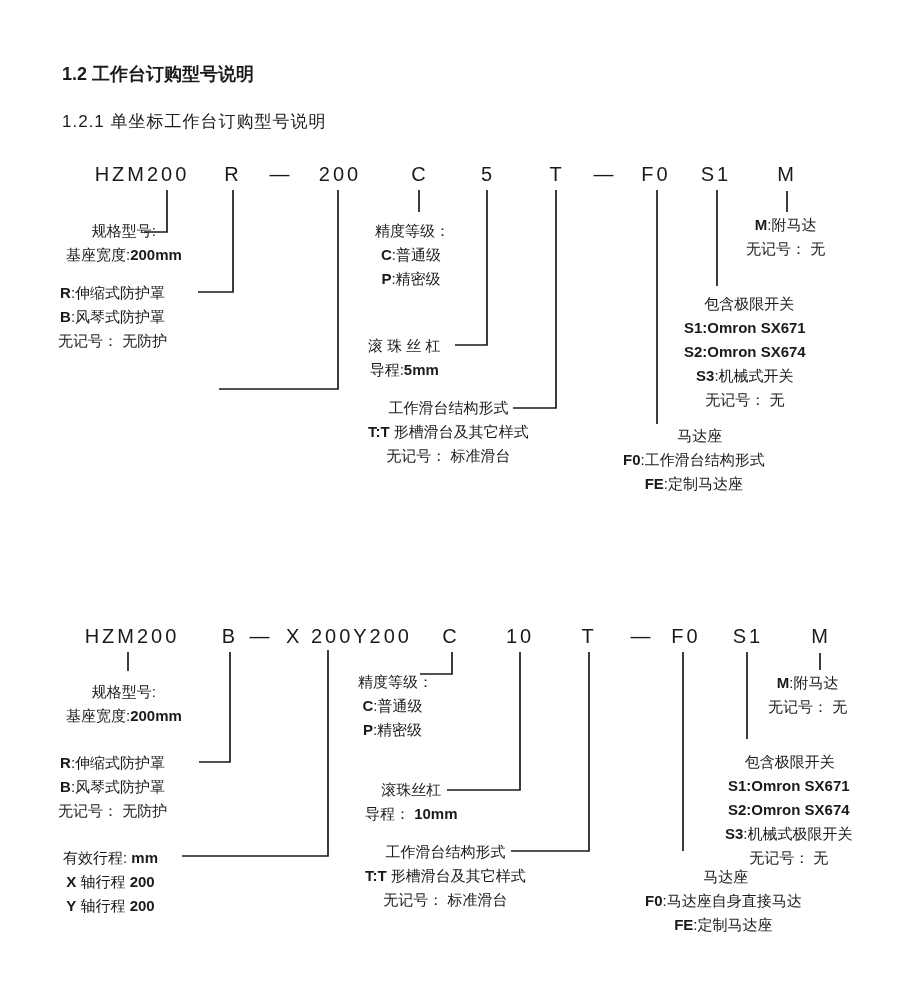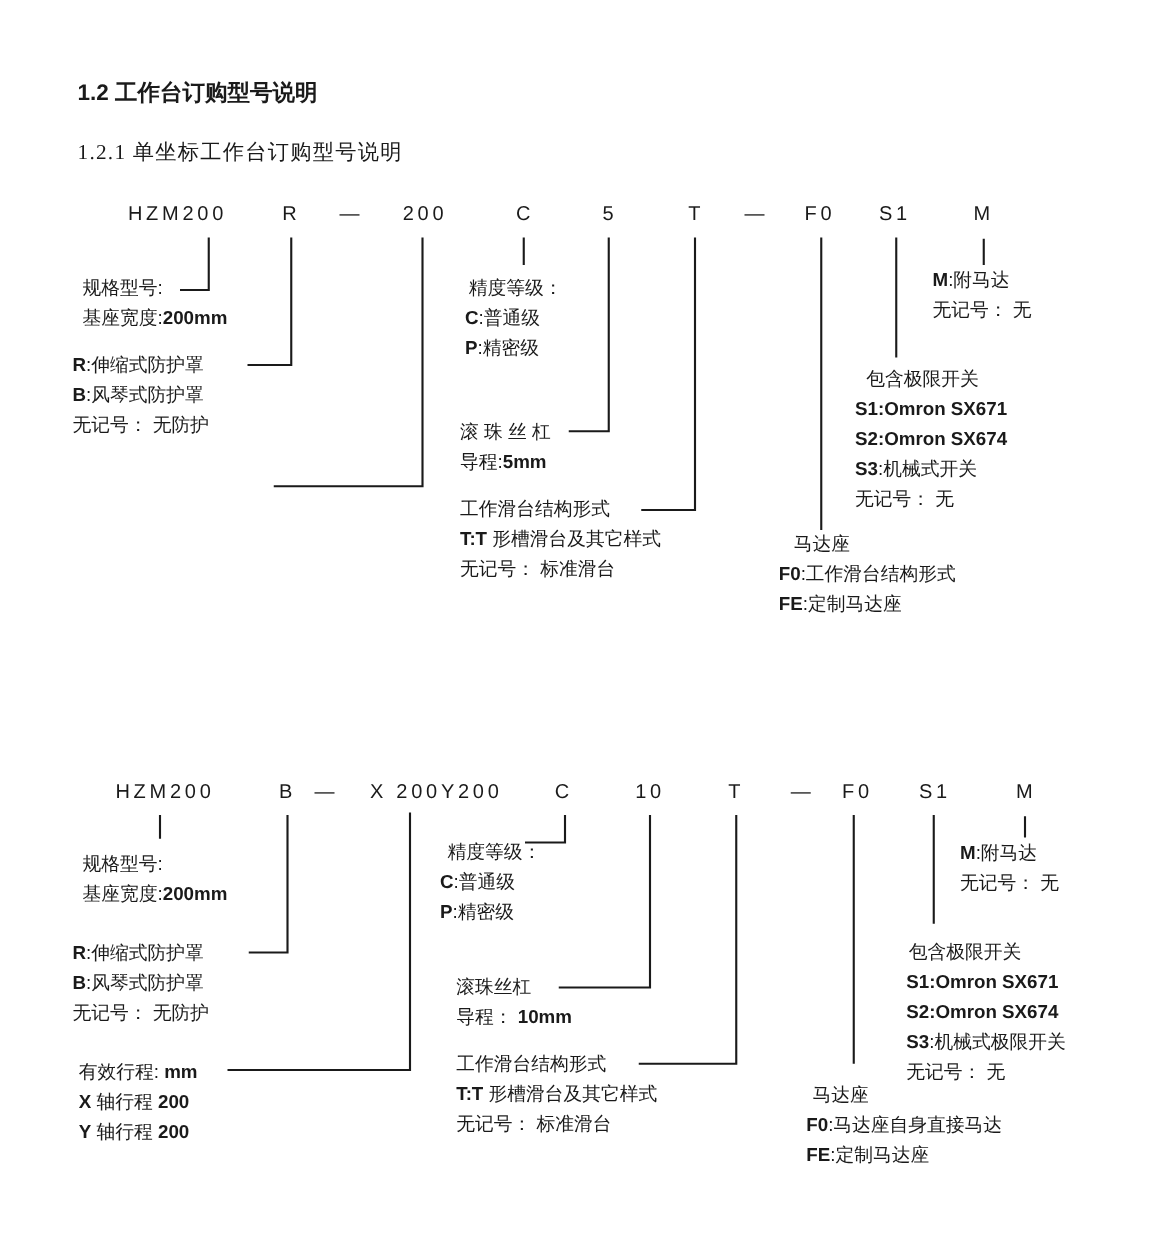--- a/index.html
+++ b/index.html
@@ -1,20 +1,20 @@
 <!DOCTYPE html>
 <html><head>
 <meta charset="utf-8">
 <style>
   html,body{margin:0;padding:0;background:#ffffff;}
   .page{position:relative;width:924px;height:1000px;background:#ffffff;overflow:hidden;
-        font-family:"Liberation Sans","DejaVu Sans",sans-serif;color:#1a1a1a;}
+        font-family:"Liberation Sans","DejaVu Sans",sans-serif;color:#1a1a1a;text-align:center;}
   .doc-title{position:absolute;left:62px;top:62px;font-size:18px;font-weight:bold;white-space:nowrap;}
-  .sec-head{position:absolute;left:62px;font-size:17px;letter-spacing:1px;white-space:nowrap;font-family:Liberation Serif, serif;}
-  .code{position:absolute;transform:translateX(-50%);font-size:16px;letter-spacing:3px;
+  .sec-head{position:absolute;left:62px;font-size:17px;letter-spacing:1px;white-space:nowrap;}
+  .code{position:absolute;transform:translateX(-50%);font-size:20px;letter-spacing:3px;
         white-space:nowrap;font-weight:400;}
   .lbl{position:absolute;font-size:15px;line-height:24px;white-space:nowrap;}
   .lbl .ln b{font-weight:bold;}
   svg.wires{position:absolute;left:0;top:0;pointer-events:none;}
 </style>
 </head>
 <body>
 
 <div class="page">
 

